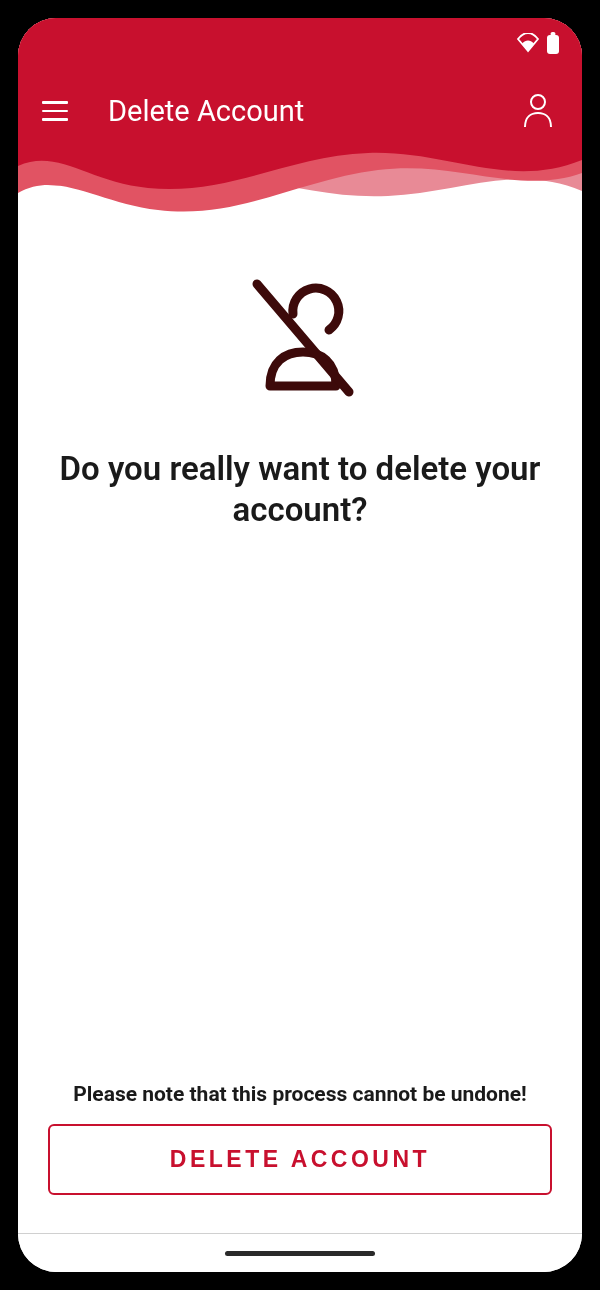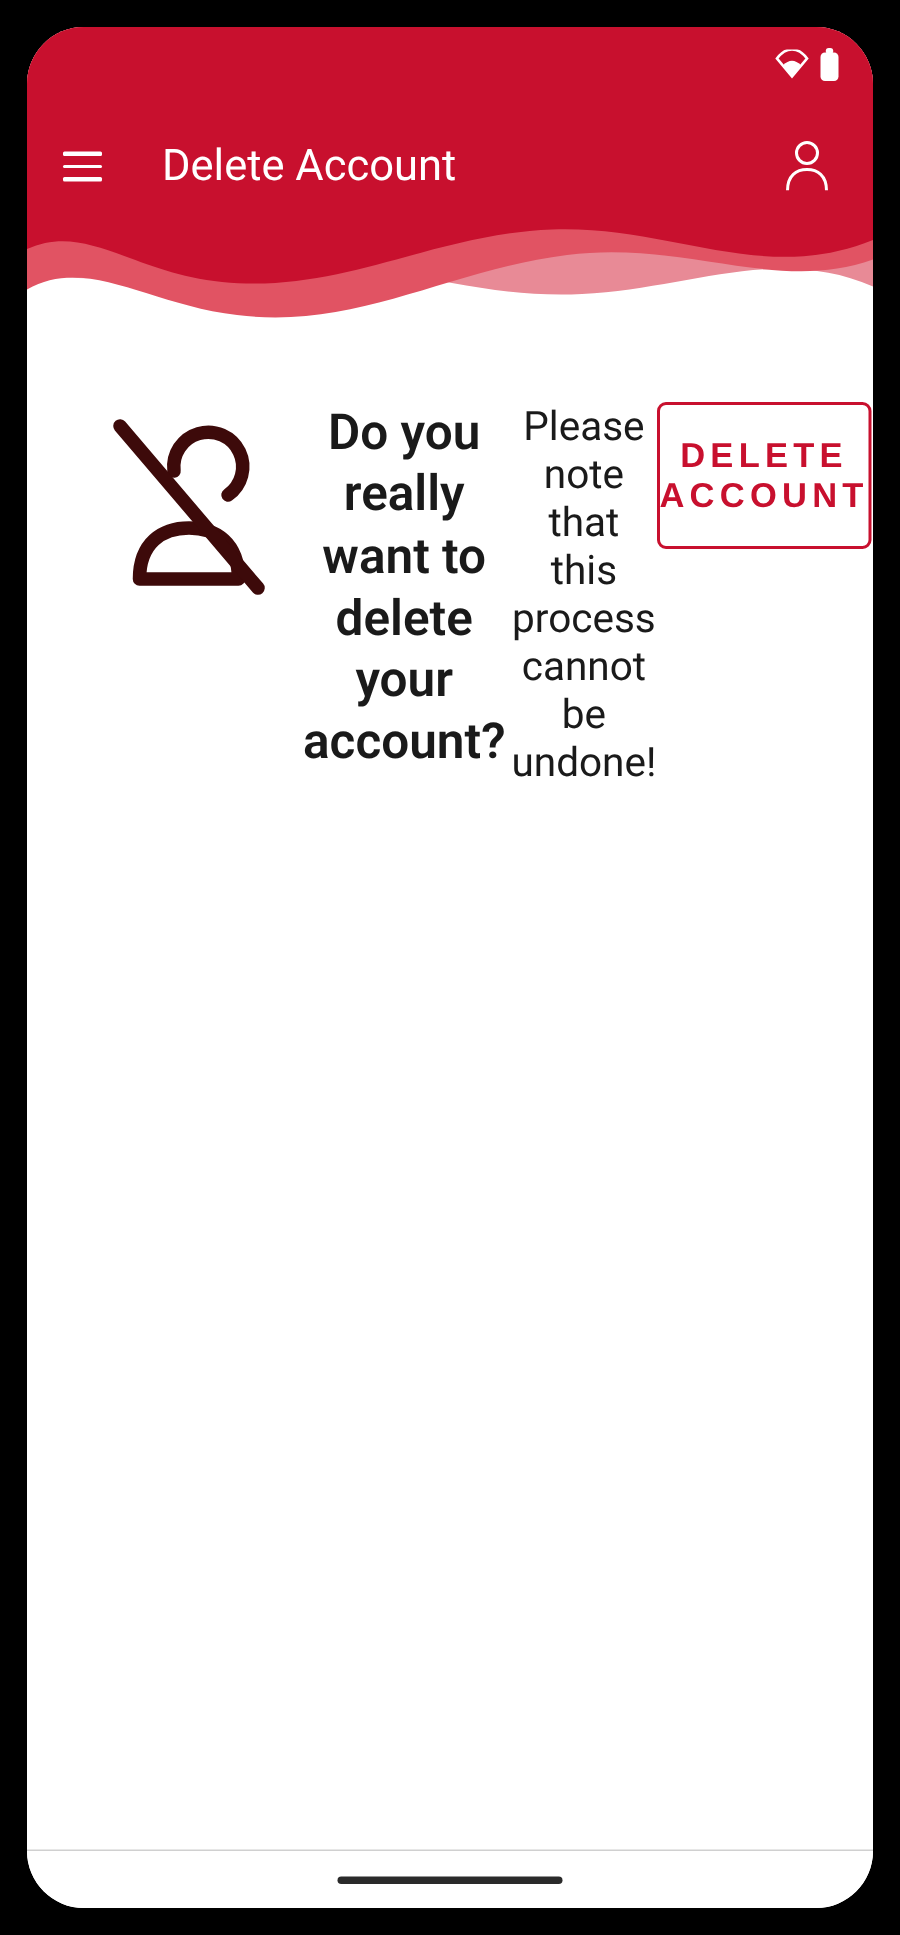--- a/index.html
+++ b/index.html
@@ -87,23 +87,23 @@
       flex: 1;
     }
     .profile-btn {
       width: 36px;
       height: 36px;
       cursor: pointer;
     }
     .content {
       flex: 1;
       display: flex;
-      flex-direction: row;
-      align-items: flex-start;
-      padding: 40px 30px 21px;
+      flex-direction: column;
+      align-items: center;
+      padding: 40px 30px 38px;
       text-align: center;
     }
     .main-icon {
       margin-top: 6px;
       margin-bottom: 40px;
     }
     .heading {
       font-size: 33px;
       font-weight: 600;
       color: #1a1a1a;
@@ -114,24 +114,24 @@
     .subtext {
       font-size: 21px;
       color: #2b2b2b;
       line-height: 1.4;
       padding: 0 10px;
     }
     .spacer {
       flex: 1;
     }
     .warning-text {
-      font-size: 27px;
+      font-size: 21px;
       color: #1a1a1a;
       margin-bottom: 18px;
-      font-weight: 400;
+      font-weight: 700;
     }
     .delete-btn {
       width: 100%;
       border: 2px solid #c8102e;
       background: #fff;
       color: #c8102e;
       font-size: 23px;
       font-weight: 700;
       letter-spacing: 3.5px;
       padding: 20px 0;

